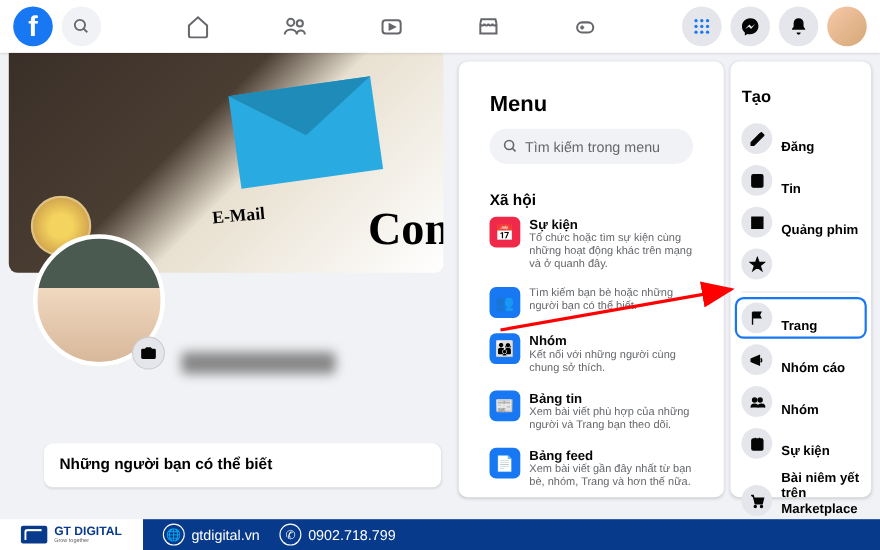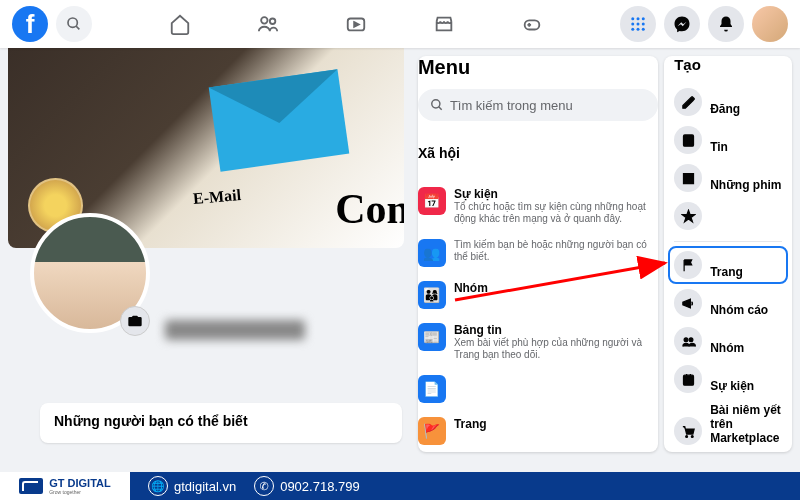--- a/index.html
+++ b/index.html
@@ -19,30 +19,30 @@
 .cover{height:200px;background:linear-gradient(135deg,#3a2f28 0%,#4a3d32 40%,#e8e0d0 55%,#fff 100%);position:relative;border-radius:0 0 8px 8px;overflow:hidden;margin:0 8px}
 .envelope{position:absolute;right:60px;top:30px;width:130px;height:85px;background:#29abe2;transform:rotate(-8deg)}
 .envelope:before{content:'';position:absolute;top:0;left:0;border-left:65px solid transparent;border-right:65px solid transparent;border-top:45px solid #1e8bb8}
 .email-txt{position:absolute;left:185px;top:140px;font-size:16px;font-weight:bold;transform:rotate(-5deg);font-family:cursive}
 .contact-txt{position:absolute;right:-20px;bottom:15px;font-size:42px;font-weight:bold;font-family:cursive;color:#000}
 .glass{position:absolute;left:20px;top:130px;width:55px;height:55px;border-radius:50%;background:radial-gradient(circle,#f4d35e 30%,#d4a84e 70%);border:2px solid rgba(255,255,255,.3)}
 .avatar-lg{position:absolute;left:30px;top:165px;width:120px;height:120px;border-radius:50%;border:4px solid #fff;background:linear-gradient(180deg,#4a5a50 0%,#4a5a50 40%,#f0d8c0 40%,#d8b89a 100%);z-index:5}
 .cam-btn{position:absolute;left:120px;top:258px;width:30px;height:30px;background:#e4e6eb;border-radius:50%;border:1px solid #ccc;display:flex;align-items:center;justify-content:center;z-index:6}
 .username{position:absolute;left:165px;top:272px;width:140px;height:20px;background:#888;filter:blur(5px);border-radius:4px}
 .pymk{position:absolute;left:40px;top:355px;right:10px;height:40px;background:#fff;border-radius:8px;padding:10px 14px;font-size:14px;font-weight:600;box-shadow:0 1px 2px rgba(0,0,0,.1)}
-.menu-panel{width:245px;background:#fff;border-radius:8px;margin:8px 6px;padding:0;box-shadow:0 1px 3px rgba(0,0,0,.15);overflow:hidden}
+.menu-panel{width:245px;background:#fff;border-radius:8px;margin:8px 6px;padding:28px;box-shadow:0 1px 3px rgba(0,0,0,.15);overflow:hidden}
 .menu-title{font-size:20px;font-weight:bold;margin-bottom:10px}
 .menu-search{background:#f0f2f5;border-radius:18px;height:32px;display:flex;align-items:center;padding:0 12px;color:#65676b;font-size:13px;margin-bottom:24px}
-.section-label{font-size:14px;font-weight:600;margin-bottom:22px}
+.section-label{font-size:14px;font-weight:600;margin-bottom:4px}
 .menu-item{display:flex;gap:8px;padding:4px 0;margin-bottom:6px}
 .mi-icon{width:28px;height:28px;border-radius:6px;flex-shrink:0;display:flex;align-items:center;justify-content:center;color:#fff;font-size:14px}
 .mi-text{flex:1}
 .mi-title{font-size:12px;font-weight:600;color:#050505}
 .mi-desc{font-size:10px;color:#65676b;line-height:1.2}
-.create-panel{width:130px;background:#fff;border-radius:8px;margin:8px 8px 8px 0;padding:0 10px;box-shadow:0 1px 3px rgba(0,0,0,.15)}
+.create-panel{width:130px;background:#fff;border-radius:8px;margin:8px 8px 8px 0;padding:24px 10px;box-shadow:0 1px 3px rgba(0,0,0,.15)}
 .create-title{font-size:15px;font-weight:bold;margin-bottom:10px}
 .create-item{display:flex;align-items:flex-end;gap:8px;padding:5px 0;font-size:12px;font-weight:700}
 .ci-icon{width:28px;height:28px;background:#e4e6eb;border-radius:50%;display:flex;align-items:center;justify-content:center;flex-shrink:0}
 .ci-icon svg{width:15px;height:15px;fill:#050505}
 .highlight{outline:2px solid #1877f2;border-radius:6px;padding:3px 4px;margin:2px -4px}
 .divider{height:1px;background:#e4e6eb;margin:6px 0}
 .arrow{position:absolute;left:450px;top:255px;z-index:20;pointer-events:none}
 .footer{position:absolute;bottom:0;left:0;right:0;height:28px;display:flex}
 .footer-left{width:130px;background:#fff;display:flex;align-items:center;justify-content:center;gap:6px}
 .ft-logo{width:24px;height:16px;background:#083a8c;border-radius:2px;position:relative}
@@ -162,31 +162,36 @@
         <div class="menu-item">
           <div class="mi-icon" style="background:#1877f2">👥</div>
           <div class="mi-text">
             <div class="mi-desc">Tìm kiếm bạn bè hoặc những người bạn có thể biết.</div>
           </div>
         </div>
         <div class="menu-item">
           <div class="mi-icon" style="background:#1877f2">👨‍👩‍👦</div>
           <div class="mi-text">
             <div class="mi-title">Nhóm</div>
+            <div class="mi-desc">Kết nối với những người cùng chung sở thích.</div>
           </div>
         </div>
         <div class="menu-item">
           <div class="mi-icon" style="background:#1877f2">📰</div>
           <div class="mi-text">
             <div class="mi-title">Bảng tin</div>
             <div class="mi-desc">Xem bài viết phù hợp của những người và Trang bạn theo dõi.</div>
           </div>
         </div>
         <div class="menu-item">
           <div class="mi-icon" style="background:#1877f2">📄</div>
+          <div class="mi-text">
+            <div class="mi-title">Bảng feed</div>
+            <div class="mi-desc">Xem bài viết gần đây nhất từ bạn bè, nhóm, Trang và hơn thế nữa.</div>
+          </div>
         </div>
         <div class="menu-item">
           <div class="mi-icon" style="background:#f7923b">🚩</div>
           <div class="mi-text">
             <div class="mi-title">Trang</div>
           </div>
         </div>
       </div>
   </div>
 
@@ -208,21 +213,21 @@
             </svg>
           </div>
           <span>Tin</span>
         </div>
         <div class="create-item">
           <div class="ci-icon">
             <svg viewBox="0 0 24 24" fill="none" stroke="#050505" stroke-width="2">
               <path d="M4 4h16v16H4zM4 8h16M4 16h16M8 4v16M16 4v16"></path>
             </svg>
           </div>
-          <span>Những phim</span>
+          <span>Quảng phim</span>
         </div>
         <div class="create-item">
           <div class="ci-icon">
             <svg viewBox="0 0 24 24" fill="none" stroke="#050505" stroke-width="2">
               <path d="M12 2l2.5 7H22l-6 4.5 2.3 7L12 16l-6.3 4.5L8 13.5 2 9h7.5z"></path>
             </svg>
           </div>
         </div>
         <div class="divider"></div>
         <div class="create-item highlight">

